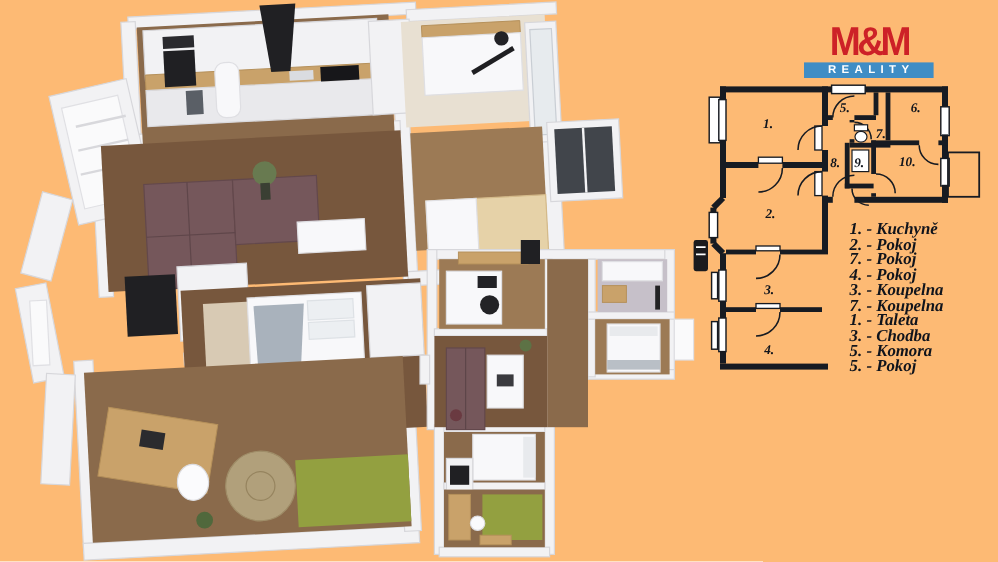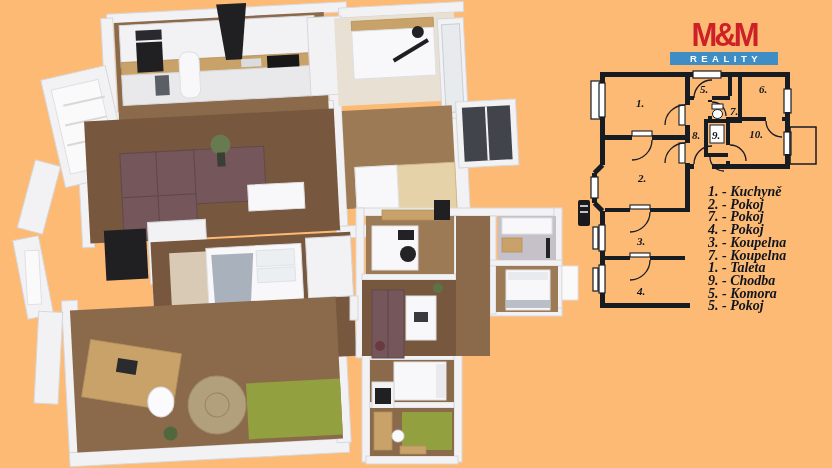--- a/index.html
+++ b/index.html
@@ -328,18 +328,18 @@
   </svg>
 
   <div class="legend">
     <div>1. - Kuchyně</div>
     <div>2. - Pokoj</div>
     <div>7. - Pokoj</div>
     <div>4. - Pokoj</div>
     <div>3. - Koupelna</div>
     <div>7. - Koupelna</div>
     <div>1. - Taleta</div>
-    <div>9. - Chodba</div>
+    <div>3. - Chodba</div>
     <div>5. - Komora</div>
     <div>5. - Pokoj</div>
   </div>
 
 </div>
 
 </body></html>

